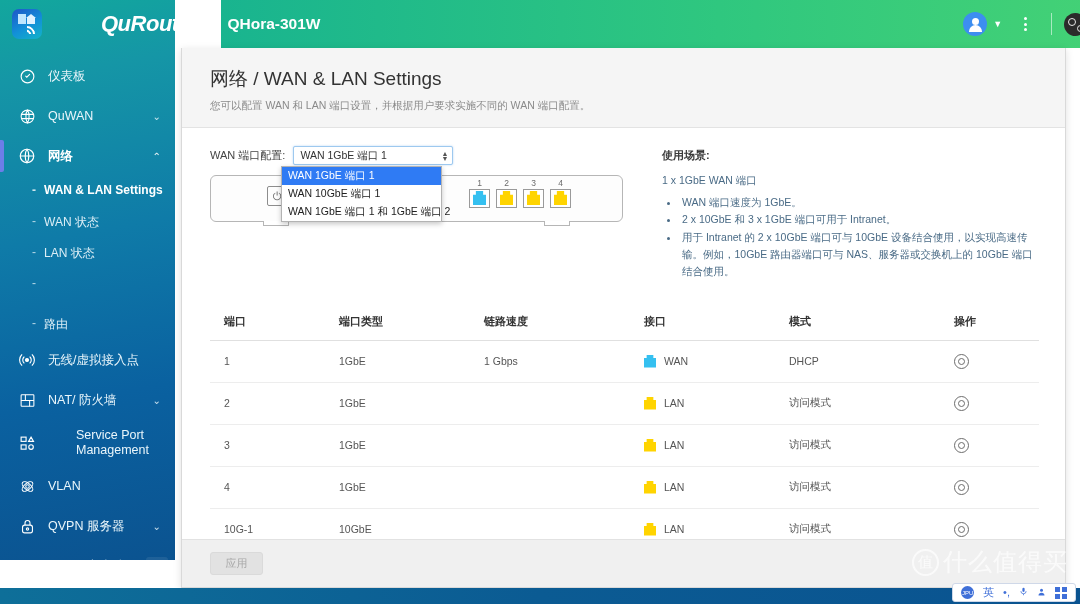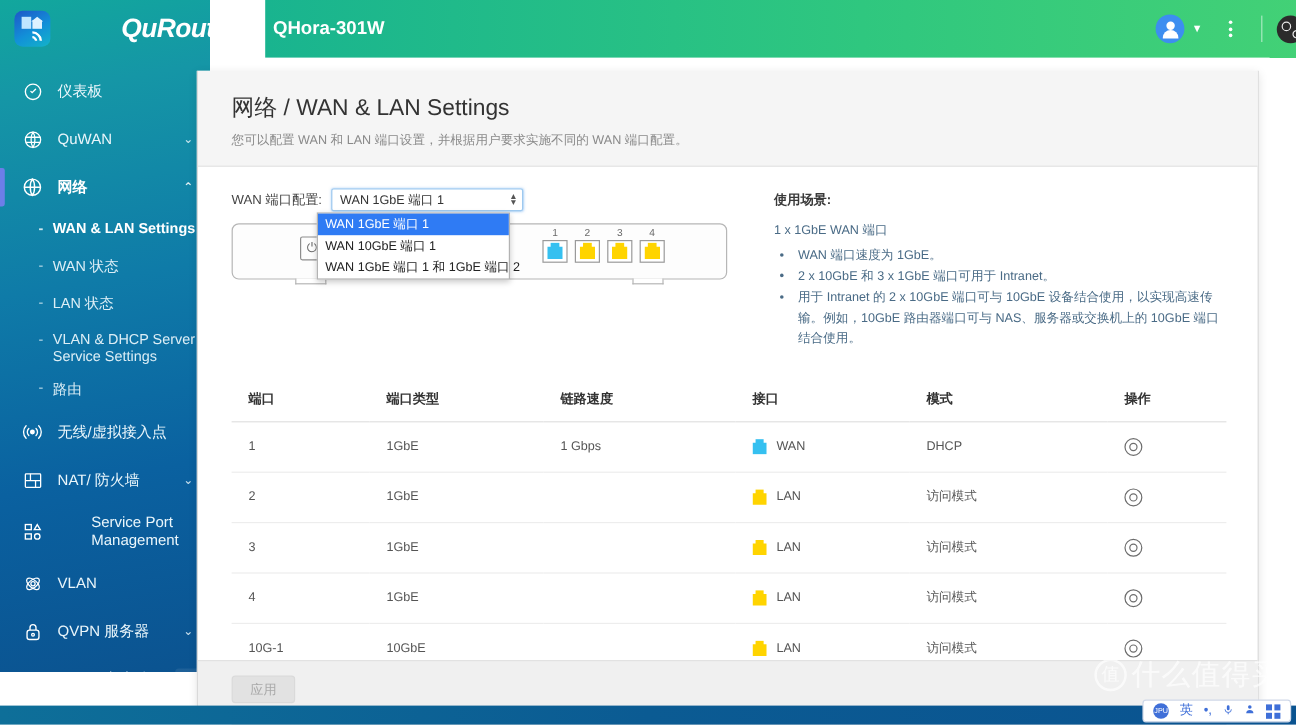--- a/index.html
+++ b/index.html
@@ -86,24 +86,23 @@
     width: 23px; height: 23px; border-radius: 50%; background: #2b2b2b;
     position: relative; cursor: pointer; overflow: hidden;
   }
   .globe-dark:before { content:""; position:absolute; left:4px; top:5px; width:6px;height:6px;
     border:1.5px solid #e8e8e8; border-radius:50%; }
   .globe-dark:after { content:""; position:absolute; left:13px; top:12px; width:5px;height:5px;
     border:1.5px solid #e8e8e8; border-radius:50%; }
 
   
   .content {
-    position: absolute; left: 164px; top: 48px; width: 885px; height: 540px;
+    position: absolute; left: 181px; top: 48px; width: 885px; height: 540px;
     background: #ffffff; border: 1px solid #d9d9d9; border-top: none;
     box-shadow: 0 2px 8px rgba(0,0,0,.12);
-    margin-top: 11px;
   }
   .page-head { background: #f5f5f5; padding: 18px 28px 14px 28px; border-bottom: 1px solid #e3e3e3; }
   .page-title { font-size: 19px; color: #333; font-weight: normal; }
   .page-desc { font-size: 10.5px; color: #8a8a8a; margin-top: 7px; }
 
   .body-area { padding: 18px 28px 0 28px; }
 
   .cfg-row { display: flex; align-items: flex-start; }
   .cfg-left { width: 430px; position: relative; }
   .cfg-label-row { display: flex; align-items: center; }
@@ -286,21 +285,20 @@
         <div class="sub-item">
           <span class="dash">-</span>
           <span>WAN 状态</span>
         </div>
         <div class="sub-item">
           <span class="dash">-</span>
           <span>LAN 状态</span>
         </div>
         <div class="sub-item" style="min-height:40px">
           <span class="dash">-</span>
-          <span>VLAN &amp; DHCP Server Service Settings</span>
         </div>
         <div class="sub-item">
           <span class="dash">-</span>
           <span>路由</span>
         </div>
       </div>
 
       <div class="nav-item">
         <span class="ico">
           <svg width="18" height="18" viewBox="0 0 24 24" fill="none" stroke="#fff" stroke-width="1.5">

